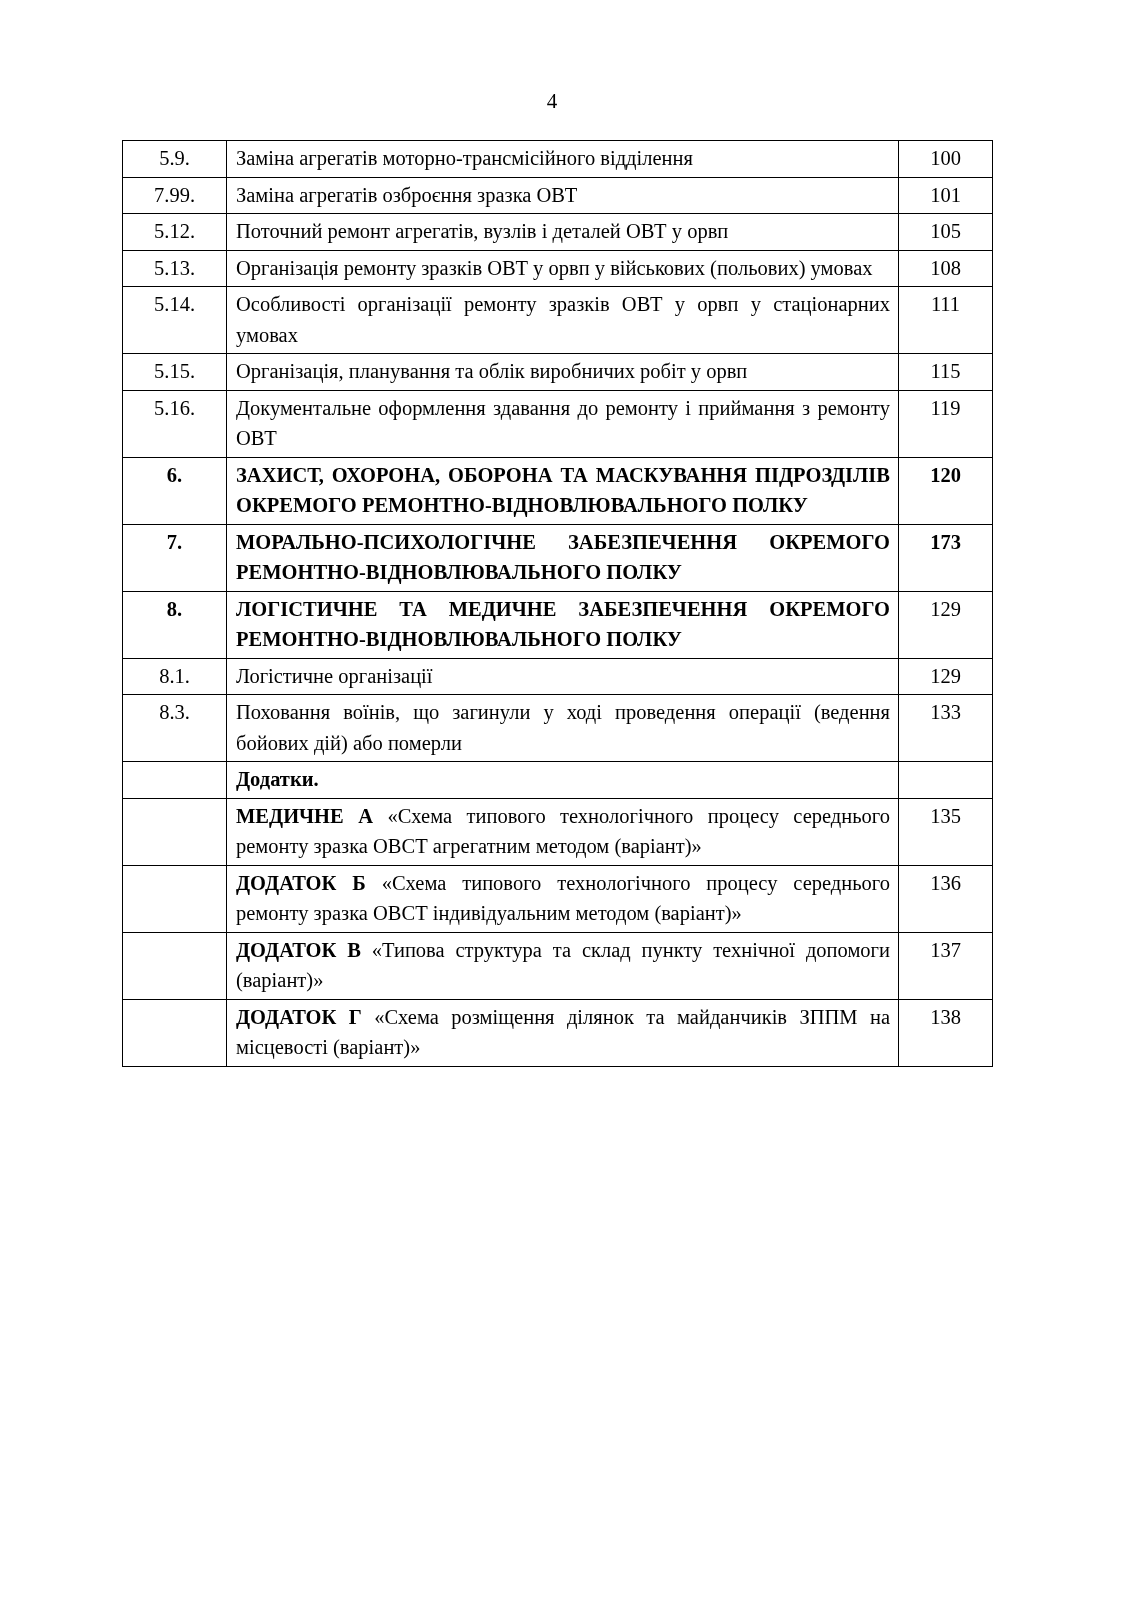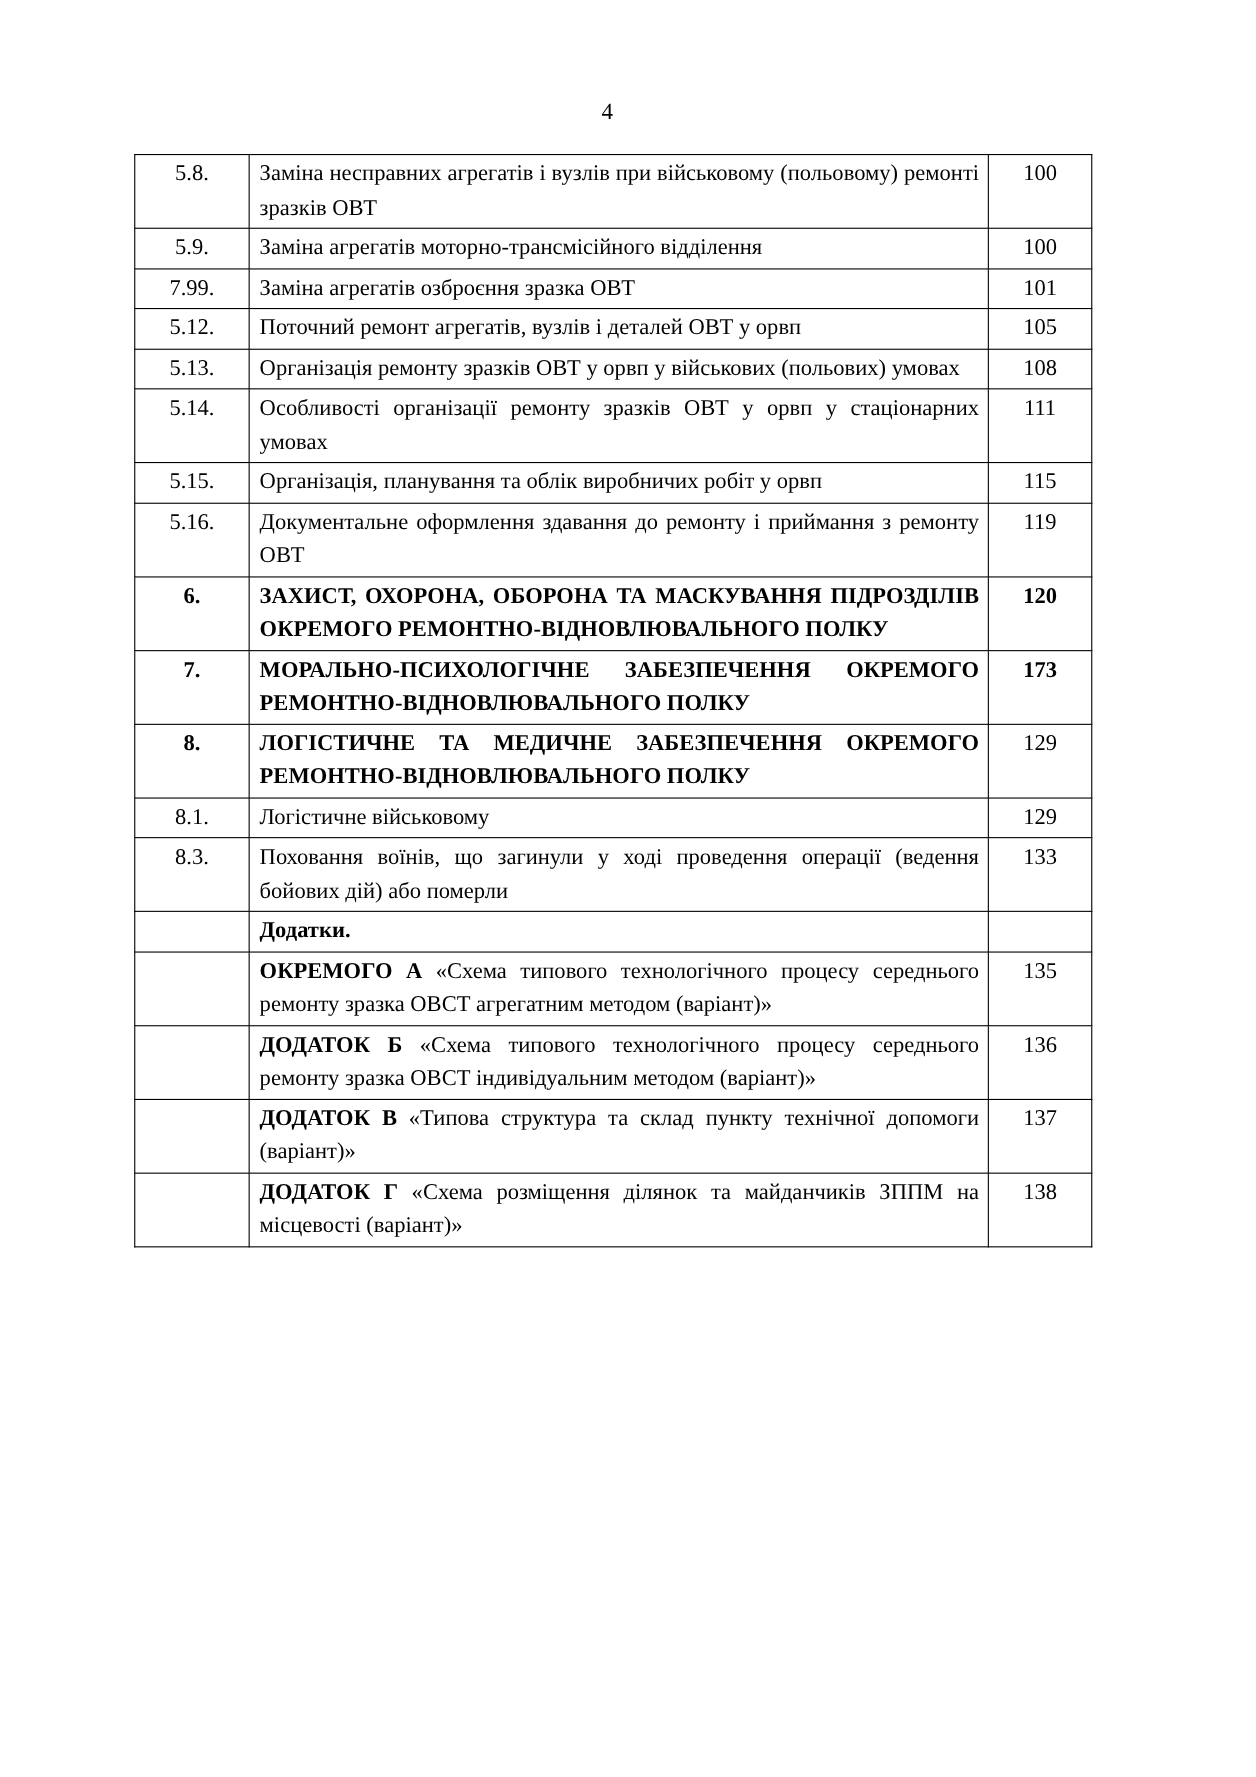--- a/index.html
+++ b/index.html
@@ -100,25 +100,20 @@
   <div class="page-number">4</div>
 
   <table class="toc-table">
     <colgroup>
       <col class="c-num">
       <col class="c-title">
       <col class="c-page">
     </colgroup>
     <tbody>
         <tr>
-          <td class="num">5.8.</td>
-          <td class="title">Заміна несправних агрегатів і вузлів при військовому (польовому) ремонті зразків ОВТ</td>
-          <td class="pageno">100</td>
-        </tr>
-        <tr>
           <td class="num">5.9.</td>
           <td class="title plain-left">Заміна агрегатів моторно-трансмісійного відділення</td>
           <td class="pageno">100</td>
         </tr>
         <tr>
           <td class="num">7.99.</td>
           <td class="title plain-left">Заміна агрегатів озброєння зразка ОВТ</td>
           <td class="pageno">101</td>
         </tr>
         <tr>
@@ -156,36 +151,36 @@
           <td class="title">МОРАЛЬНО-ПСИХОЛОГІЧНЕ ЗАБЕЗПЕЧЕННЯ ОКРЕМОГО РЕМОНТНО-ВІДНОВЛЮВАЛЬНОГО ПОЛКУ</td>
           <td class="pageno">173</td>
         </tr>
         <tr class="bold">
           <td class="num">8.</td>
           <td class="title">ЛОГІСТИЧНЕ ТА МЕДИЧНЕ ЗАБЕЗПЕЧЕННЯ ОКРЕМОГО РЕМОНТНО-ВІДНОВЛЮВАЛЬНОГО ПОЛКУ</td>
           <td class="pageno" style="font-weight: normal;">129</td>
         </tr>
         <tr>
           <td class="num">8.1.</td>
-          <td class="title plain-left">Логістичне військовому</td>
+          <td class="title plain-left">Логістичне організації</td>
           <td class="pageno">129</td>
         </tr>
         <tr>
           <td class="num">8.3.</td>
           <td class="title">Поховання воїнів, що загинули у ході проведення операції (ведення бойових дій) або померли</td>
           <td class="pageno">133</td>
         </tr>
         <tr class="bold">
           <td class="num"></td>
           <td class="title plain-left">Додатки.</td>
           <td class="pageno"></td>
         </tr>
         <tr class=" annex">
           <td class="num"></td>
-          <td class="title"><span class="appx-label">ОКРЕМОГО А</span><span> «Схема типового технологічного процесу середнього ремонту зразка ОВСТ агрегатним методом (варіант)»</span></td>
+          <td class="title"><span class="appx-label">МЕДИЧНЕ А</span><span> «Схема типового технологічного процесу середнього ремонту зразка ОВСТ агрегатним методом (варіант)»</span></td>
           <td class="pageno">135</td>
         </tr>
         <tr class=" annex">
           <td class="num"></td>
           <td class="title"><span class="appx-label">ДОДАТОК Б</span><span> «Схема типового технологічного процесу середнього ремонту зразка ОВСТ індивідуальним методом (варіант)»</span></td>
           <td class="pageno">136</td>
         </tr>
         <tr class=" annex">
           <td class="num"></td>
           <td class="title"><span class="appx-label">ДОДАТОК В</span><span> «Типова структура та склад пункту технічної допомоги (варіант)»</span></td>

